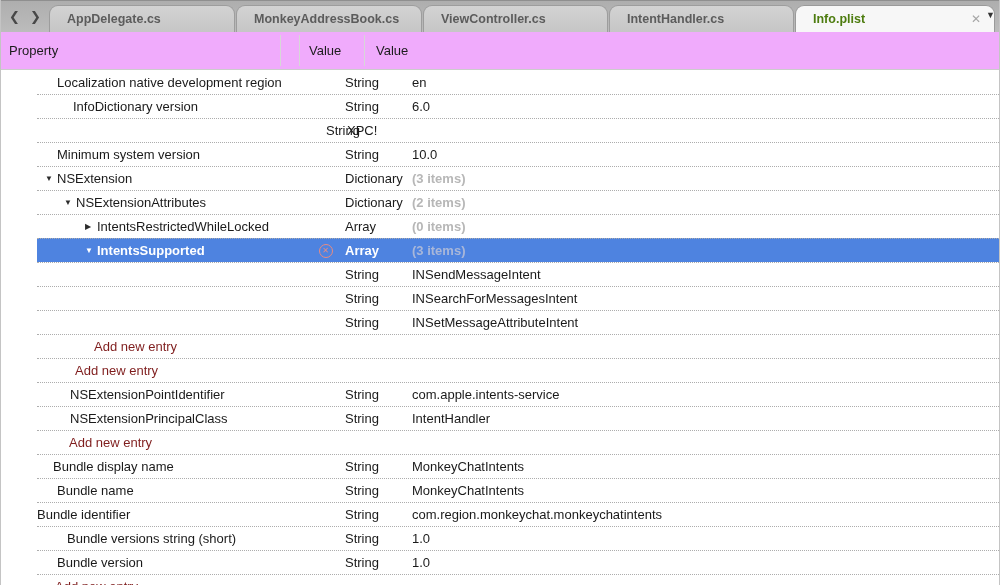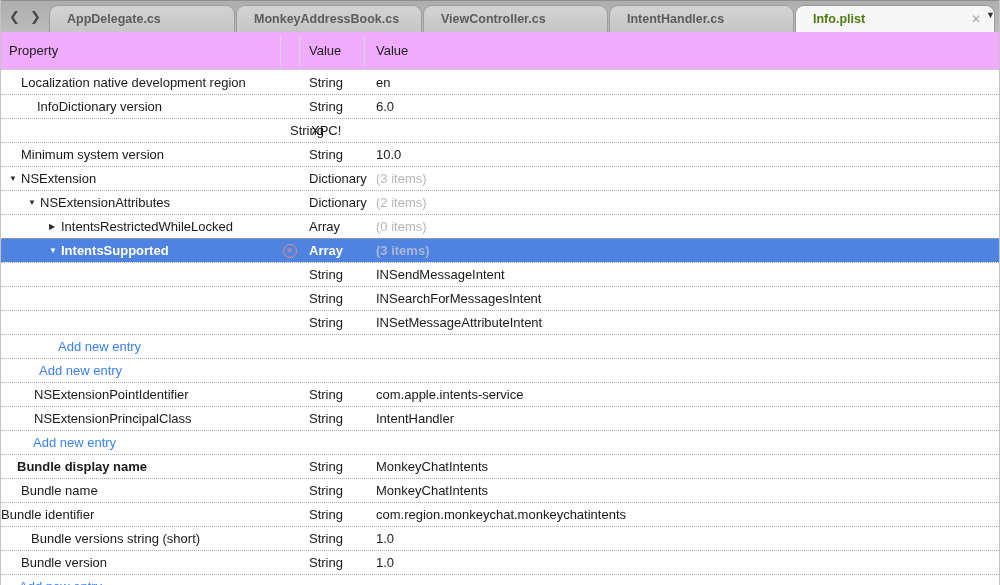--- a/index.html
+++ b/index.html
@@ -112,41 +112,42 @@
   .rows { background: #ffffff; }
   .prow {
     height: 24px;
     display: grid;
     grid-template-columns: 279px 19px 65px 1fr;
     align-items: center;
     border-top: 1px dotted #adadad;
     font-size: 13px;
     color: #1a1a1a;
     background: #ffffff;
+    margin-left: 36px;
   }
   .prow:first-child { border-top: none; }
   .cell-property {
     display: flex;
     align-items: center;
     height: 100%;
     overflow: hidden;
     white-space: nowrap;
   }
   .cell-action { display: flex; align-items: center; justify-content: center; height: 100%; }
   .cell-type { padding-left: 10px; white-space: nowrap; }
   .cell-value { padding-left: 12px; white-space: nowrap; overflow: hidden; }
   .tri {
     font-size: 8px;
     color: #2c2c2c;
     width: 12px;
     flex: 0 0 12px;
     line-height: 1;
   }
-  .muted { color: #b7b7b7; }
-  .prow.add-entry .cell-property { color: #3b82f6; }
+  .muted { color: #b7b7b7; font-weight: bold; }
+  .prow.add-entry .cell-property { color: #7f1d1d; }
 
   .prow.selected { background: #4e83e0; color: #ffffff; font-weight: bold; }
   .prow.selected .tri { color: #ffffff; }
   .prow.selected .cell-value.muted { color: #a9b7d9; }
   .delete-btn {
     width: 14px;
     height: 14px;
     border: 1px solid #e98b80;
     border-radius: 50%;
     color: #e98b80;
@@ -326,21 +327,21 @@
       </div>
       <div class="prow add-entry">
         <div class="cell-property" style="padding-left: 32px;">
           <span>Add new entry</span>
         </div>
         <div class="cell-action"></div>
         <div class="cell-type"></div>
         <div class="cell-value"></div>
       </div>
       <div class="prow">
-        <div class="cell-property" style="padding-left: 16px; font-weight: bold;">
+        <div class="cell-property" style="padding-left: 16px;">
           <span>Bundle display name</span>
         </div>
         <div class="cell-action"></div>
         <div class="cell-type">String</div>
         <div class="cell-value">MonkeyChatIntents</div>
       </div>
       <div class="prow">
         <div class="cell-property" style="padding-left: 20px; text-align: right;">
           <span>Bundle name</span>
         </div>

